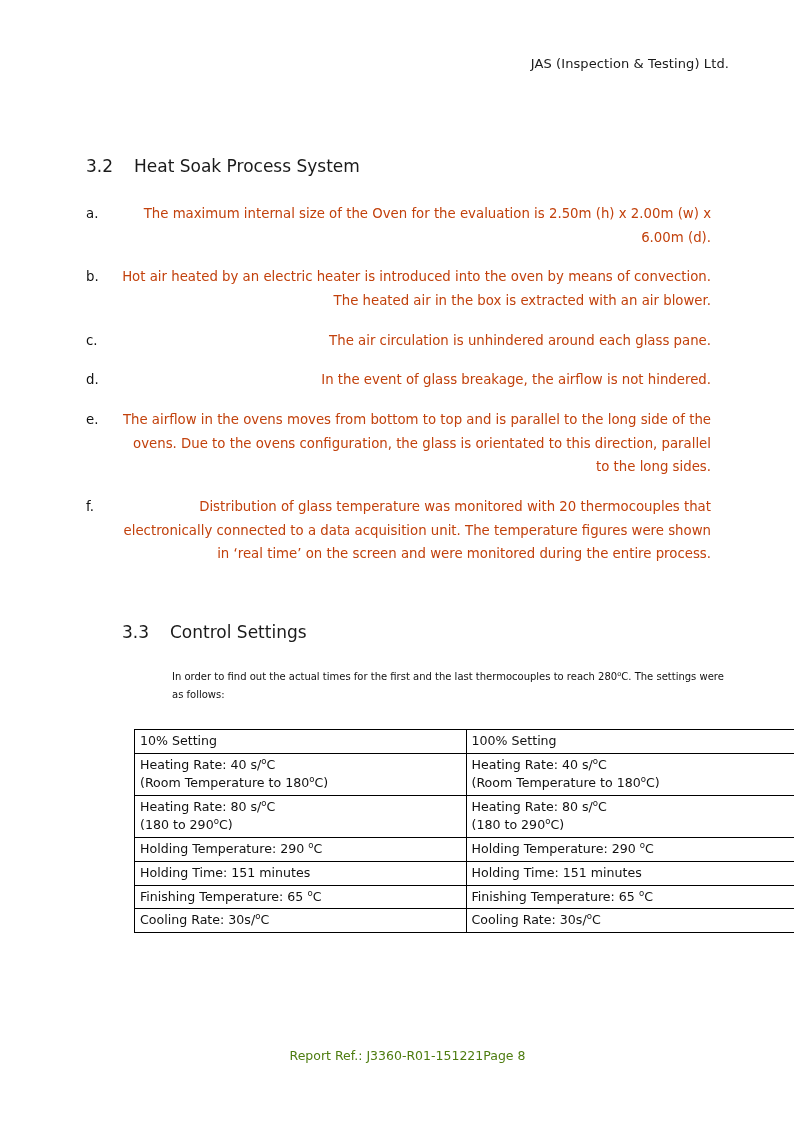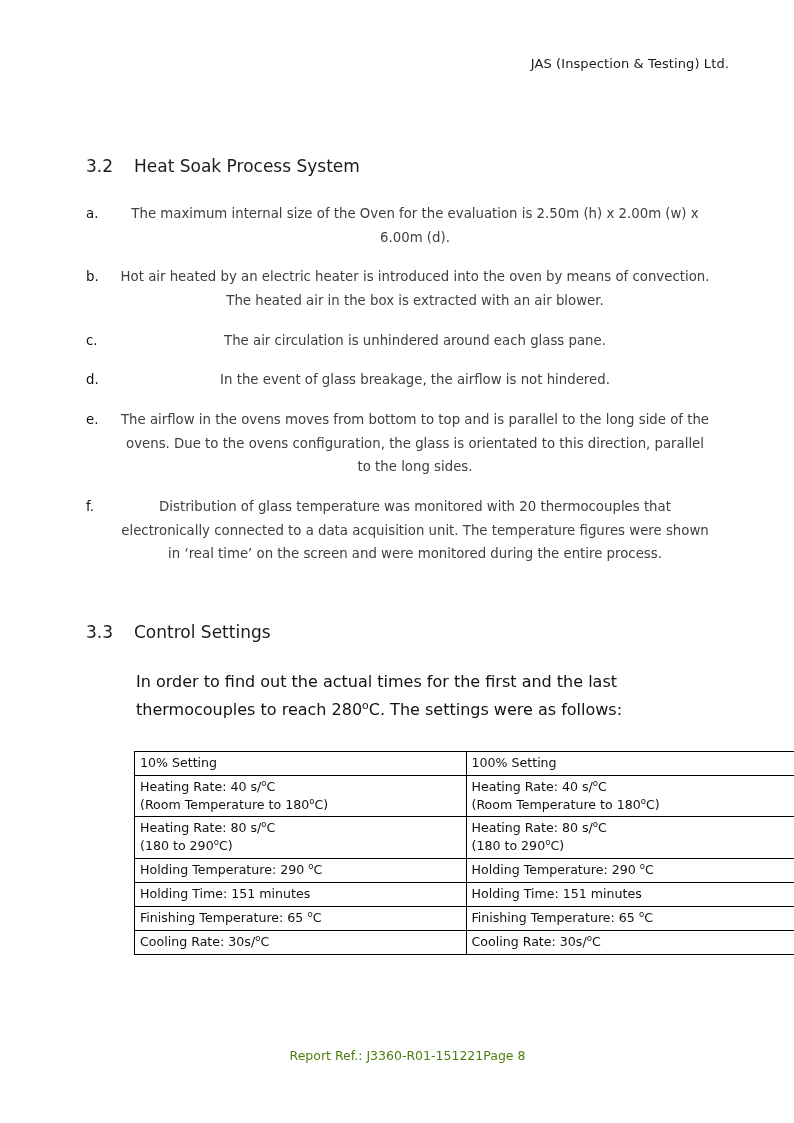--- a/index.html
+++ b/index.html
@@ -61,35 +61,36 @@
     width: 33px;
     flex: 0 0 33px;
     font-size: 13.3px;
     line-height: 1.78;
     color: #111;
   }
   .list-item .text {
     flex: 1;
     font-size: 13.3px;
     line-height: 1.78;
-    color: #404040;
-    text-align: center;
+    color: #c2410c;
+    text-align: right;
   }
   .sub-block {
     margin-left: 50px;
     margin-top: 24px;
   }
   .intro-text {
-    font-size: 16px;
+    font-size: 10px;
     line-height: 1.78;
     color: #111;
     width: 565px;
   }
   .section-two {
     margin-top: 56px;
+    margin-left: 36px;
   }
   .table-wrap {
     margin-left: 48px;
     margin-top: 26px;
     width: 664px;
   }
   table.settings {
     border-collapse: collapse;
     width: 100%;
     table-layout: fixed;

